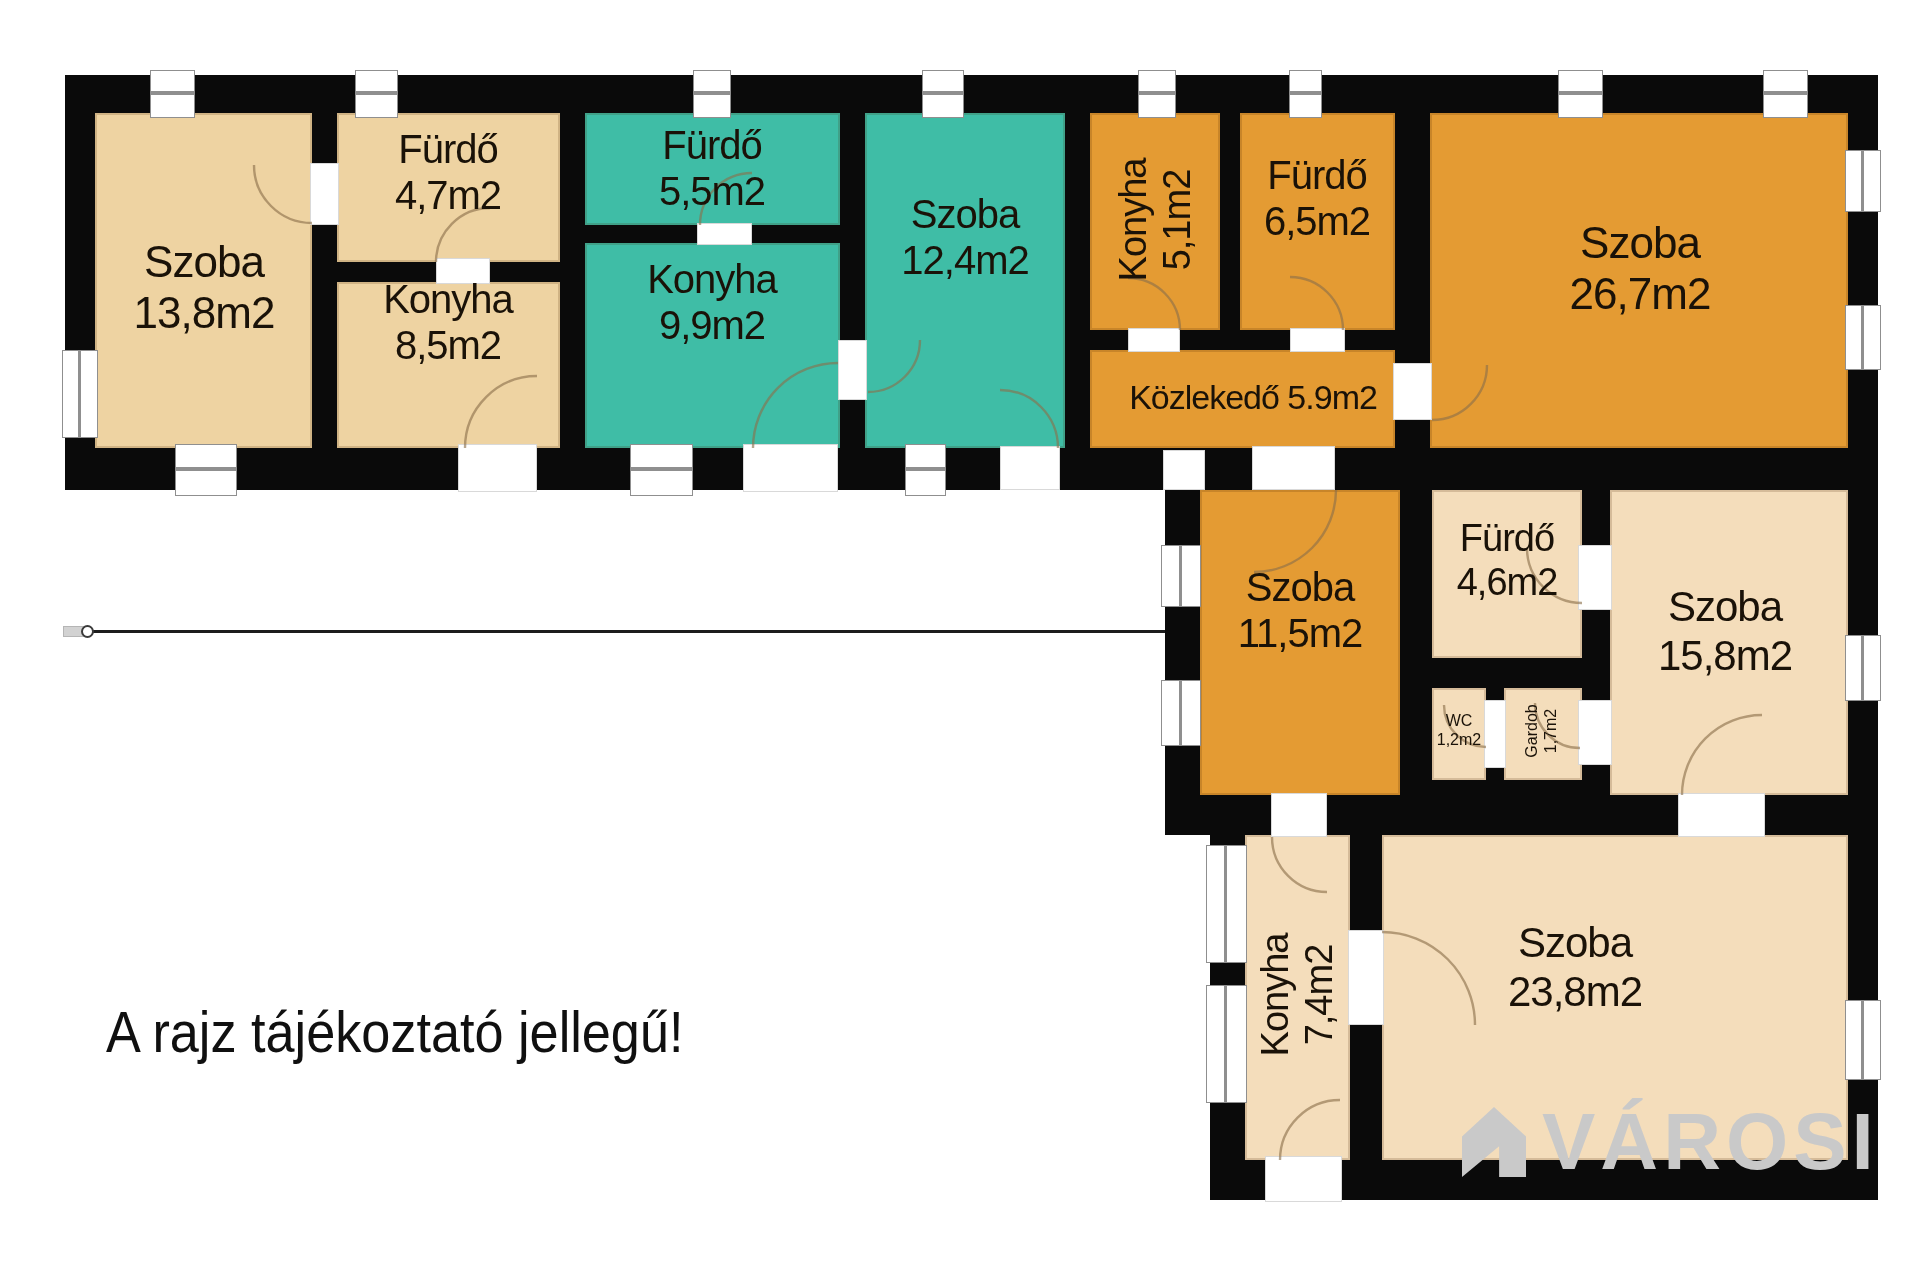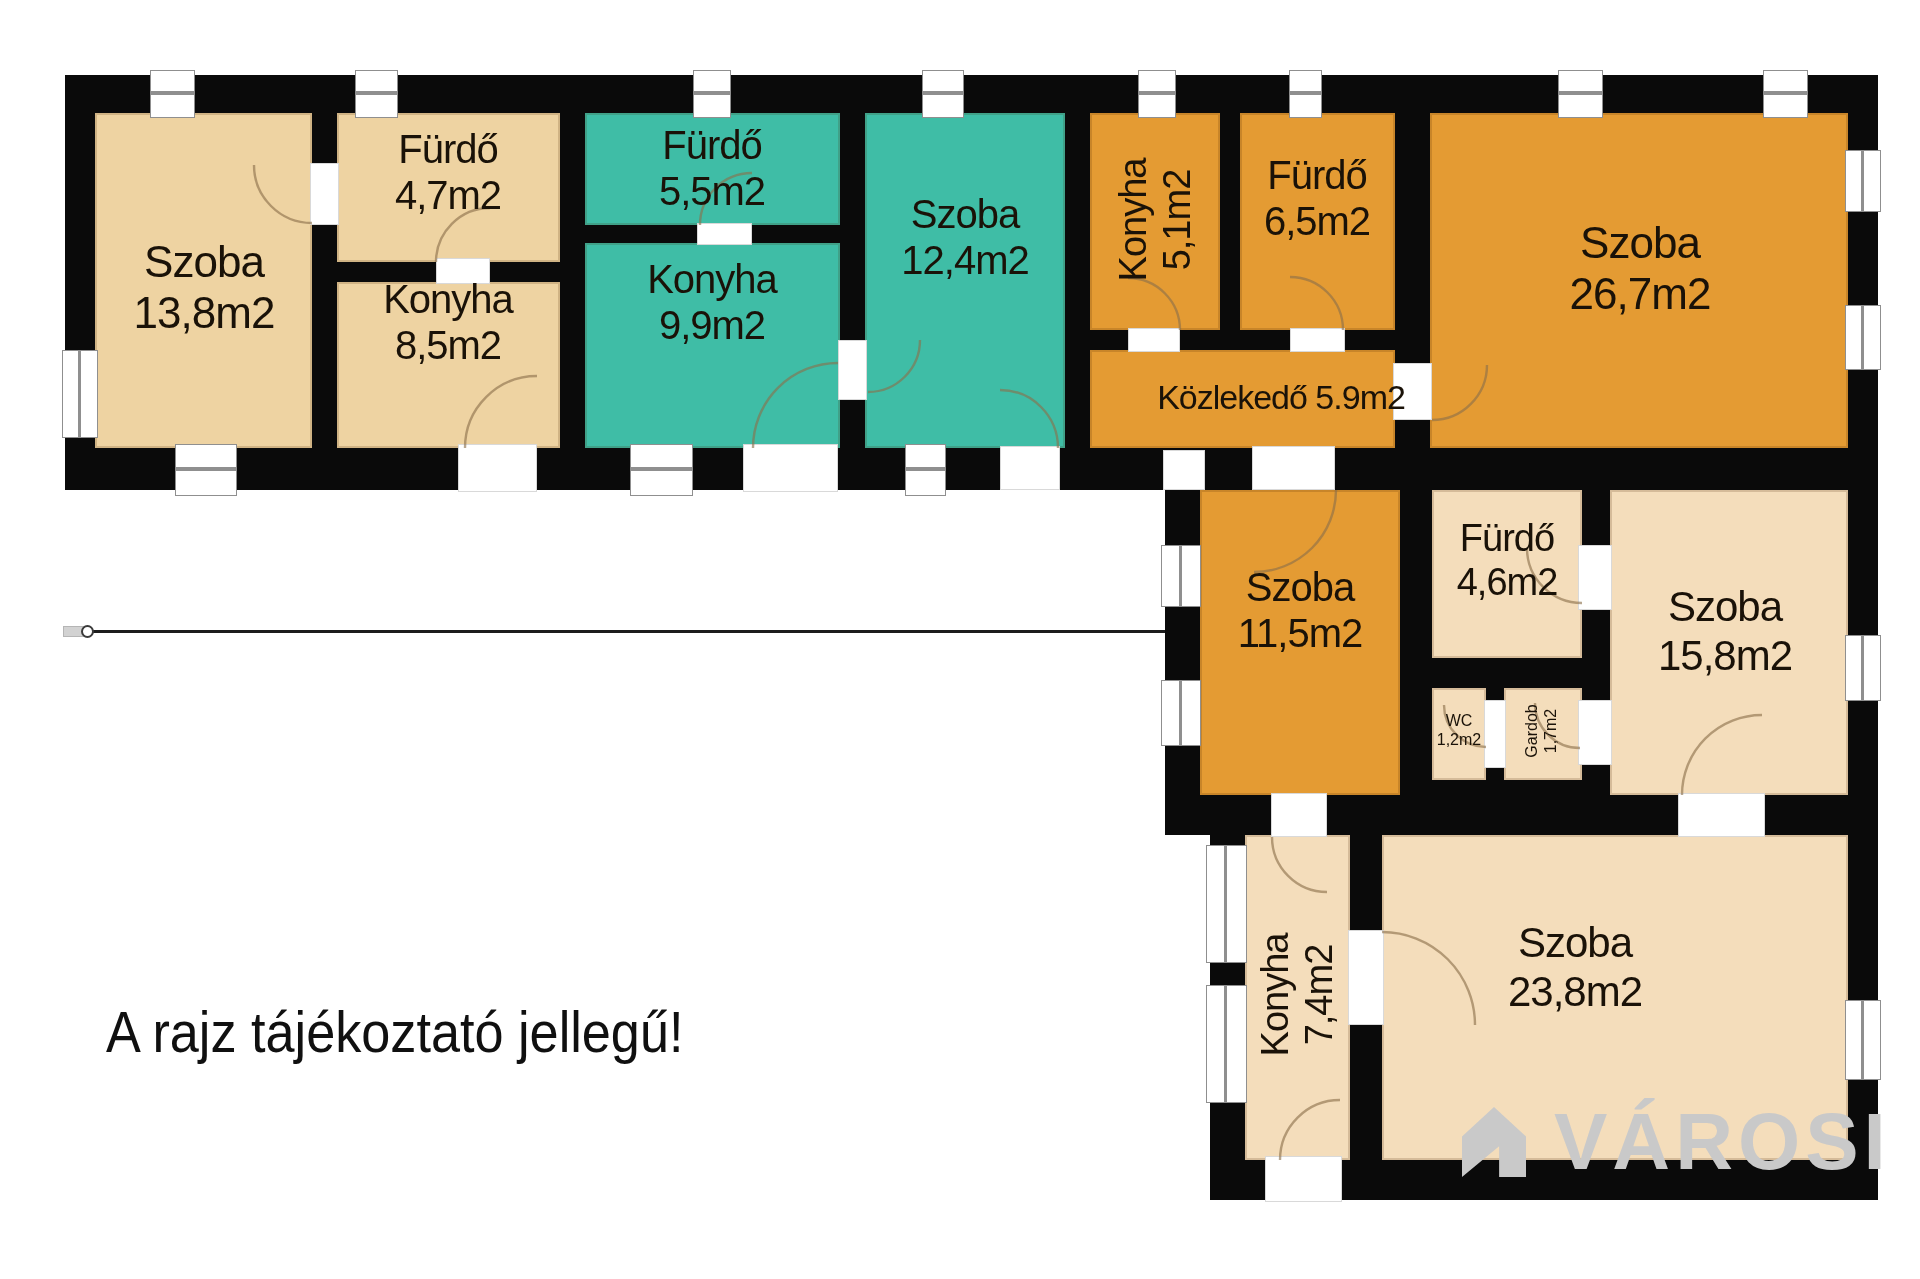--- a/index.html
+++ b/index.html
@@ -18,21 +18,21 @@
   #arc-layer{position:absolute;left:0;top:0;width:1920px;height:1279px;}
   .arc{fill:none;stroke:var(--door-arc,#8a6f4a);stroke-width:2.4;opacity:.62;}
   .lbl{color:var(--label-text,#1a1208);text-align:center;line-height:1.16;letter-spacing:-1px;
        transform:translate(-50%,-50%);white-space:nowrap;z-index:6;}
   .lbl-v{transform:translate(-50%,-50%) rotate(-90deg);}
   #annotation{position:absolute;left:106px;top:998px;font-size:58px;color:#101010;
        transform:scaleX(.9);transform-origin:left top;white-space:nowrap;z-index:6;}
   #ref-line{position:absolute;left:88px;top:630px;width:1077px;height:3px;background:#1c1c1c;}
   #ref-stub{position:absolute;left:63px;top:626px;width:22px;height:11px;background:#d2d2d2;border:1px solid #b5b5b5;box-sizing:border-box;}
   #ref-circle{position:absolute;left:81px;top:625px;width:13px;height:13px;background:#fff;border:2px solid #3a3a3a;border-radius:50%;box-sizing:border-box;z-index:2;}
-  #watermark{position:absolute;left:1462px;top:1104px;height:76px;display:flex;align-items:center;gap:28px;z-index:8;color:var(--watermark,#c9c9c9);}
+  #watermark{position:absolute;left:1462px;top:1104px;height:76px;display:flex;align-items:center;gap:16px;z-index:8;color:var(--watermark,#c9c9c9);}
   #house-logo{width:64px;height:70px;background:var(--watermark,#c9c9c9);
        clip-path:polygon(50% 0,100% 42%,100% 100%,58% 100%,58% 56%,0 100%,0 42%);}
   #watermark-text{font-size:80px;font-weight:bold;letter-spacing:5px;line-height:1;}
   .z1{z-index:1}.z2{z-index:2}.z3{z-index:3}.z4{z-index:4}
 </style>
 </head>
 <body>
 
 <div id="canvas">
 
@@ -121,21 +121,21 @@
   </svg>
 
   <div class="lbl" style="left:204px;top:287px;font-size:44px;"><span>Szoba</span><br><span>13,8m2</span></div>
   <div class="lbl" style="left:448px;top:172px;font-size:40px;"><span>Fürdő</span><br><span>4,7m2</span></div>
   <div class="lbl" style="left:448px;top:322px;font-size:40px;"><span>Konyha</span><br><span>8,5m2</span></div>
   <div class="lbl" style="left:712px;top:168px;font-size:40px;"><span>Fürdő</span><br><span>5,5m2</span></div>
   <div class="lbl" style="left:712px;top:302px;font-size:40px;"><span>Konyha</span><br><span>9,9m2</span></div>
   <div class="lbl" style="left:965px;top:237px;font-size:40px;"><span>Szoba</span><br><span>12,4m2</span></div>
   <div class="lbl lbl-v" style="left:1155px;top:220px;font-size:38px;"><span>Konyha</span><br><span>5,1m2</span></div>
   <div class="lbl" style="left:1317px;top:198px;font-size:40px;"><span>Fürdő</span><br><span>6,5m2</span></div>
-  <div class="lbl" style="left:1253px;top:398px;font-size:34px;margin-left:28px;"><span>Közlekedő</span>&nbsp;<span>5.9m2</span></div>
+  <div class="lbl" style="left:1253px;top:398px;font-size:34px;"><span>Közlekedő</span>&nbsp;<span>5.9m2</span></div>
   <div class="lbl" style="left:1640px;top:268px;font-size:44px;"><span>Szoba</span><br><span>26,7m2</span></div>
   <div class="lbl" style="left:1300px;top:610px;font-size:40px;"><span>Szoba</span><br><span>11,5m2</span></div>
   <div class="lbl" style="left:1507px;top:560px;font-size:38px;"><span>Fürdő</span><br><span>4,6m2</span></div>
   <div class="lbl" style="left:1459px;top:731px;font-size:16px;letter-spacing:0;"><span>WC</span><br><span>1,2m2</span></div>
   <div class="lbl lbl-v" style="left:1542px;top:731px;font-size:16px;letter-spacing:0;"><span>Gardob</span><br><span>1,7m2</span></div>
   <div class="lbl" style="left:1725px;top:632px;font-size:42px;"><span>Szoba</span><br><span>15,8m2</span></div>
   <div class="lbl lbl-v" style="left:1297px;top:995px;font-size:38px;"><span>Konyha</span><br><span>7,4m2</span></div>
   <div class="lbl" style="left:1575px;top:968px;font-size:42px;"><span>Szoba</span><br><span>23,8m2</span></div>
 
   <div id="ref-stub" class="decor"></div>

